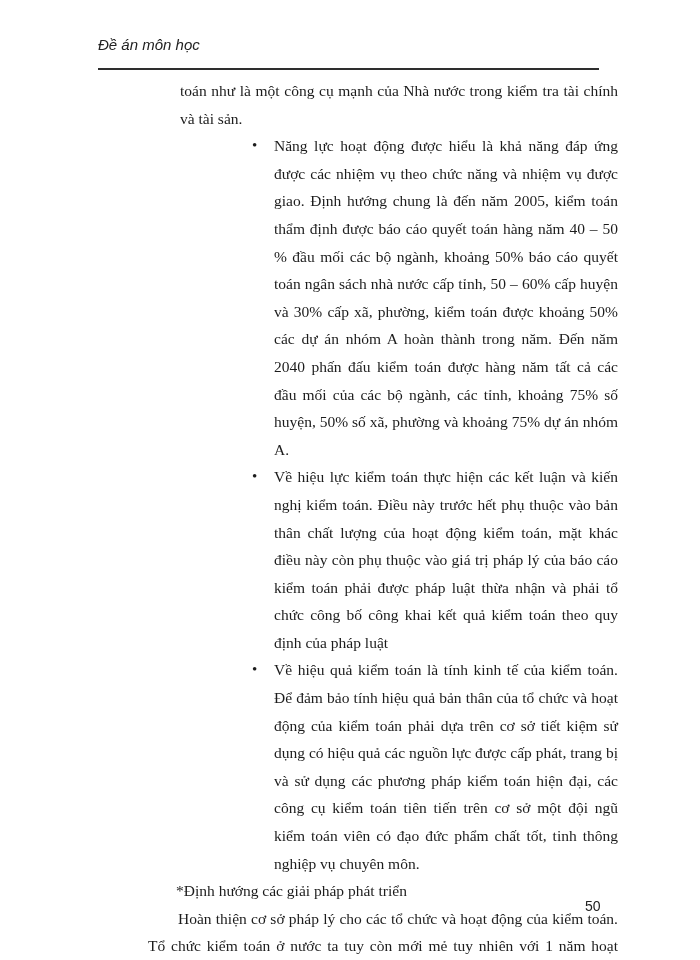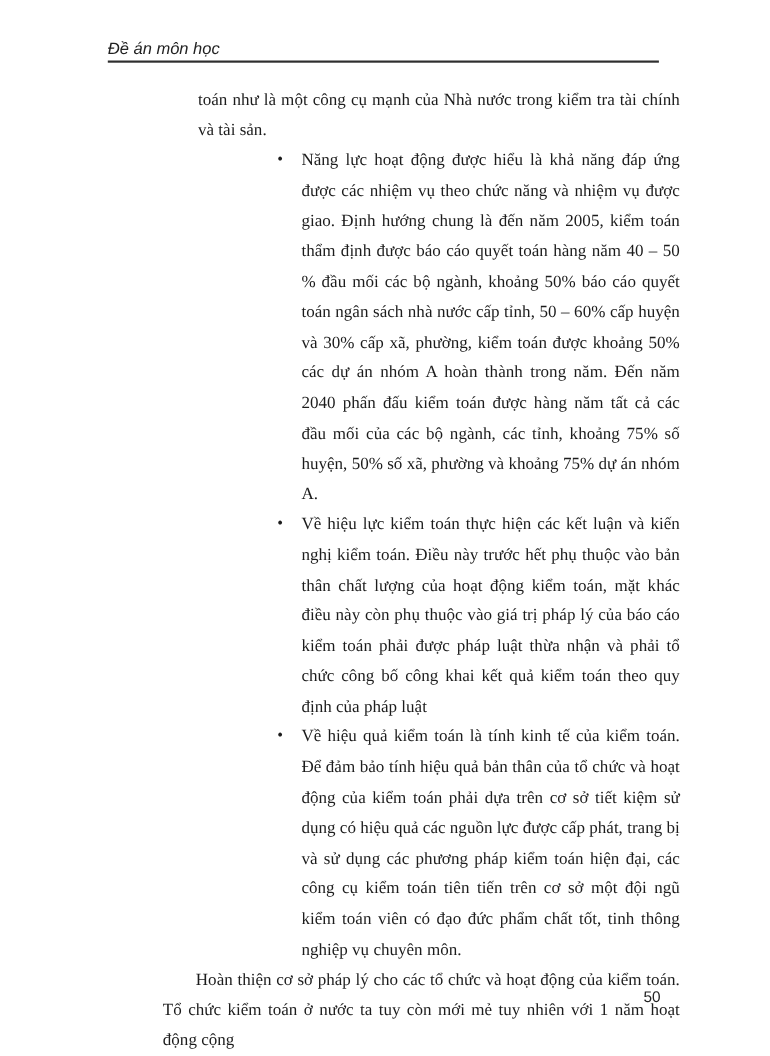--- a/index.html
+++ b/index.html
@@ -13,21 +13,21 @@
     width: 700px; height: 960px;
     background: #ffffff;
     color: #1e1e1e;
   }
   
   .header {
     position: absolute;
     left: 98px; top: 36px;
     width: 501px;
     border-bottom: 2px solid #2e2e2e;
-    padding-bottom: 2px;
+    padding-bottom: 15px;
     font-family: "Liberation Sans", sans-serif;
     font-style: italic;
     font-size: 15px;
     color: #222222;
   }
   
   .bodytext {
     position: absolute;
     left: 101px; right: 82px; top: 77px;
     font-family: "Liberation Serif", "DejaVu Serif", serif;
@@ -91,20 +91,21 @@
       <li class="bullet-item">
         <span class="bullet-marker">•</span>
         <span>Về hiệu lực kiểm toán thực hiện các kết luận và kiến nghị kiểm toán. Điều này trước hết phụ thuộc vào bản thân chất lượng của hoạt động kiểm toán, mặt khác điều này còn phụ thuộc vào giá trị pháp lý của báo cáo kiểm toán phải được pháp luật thừa nhận và phải tổ chức công bố công khai kết quả kiểm toán theo quy định của pháp luật</span>
       </li>
       <li class="bullet-item">
         <span class="bullet-marker">•</span>
         <span>Về hiệu quả kiểm toán là tính kinh tế của kiểm toán. Để đảm bảo tính hiệu quả bản thân của tổ chức và hoạt động của kiểm toán phải  dựa trên cơ sở tiết kiệm sử dụng  có hiệu quả  các nguồn lực được cấp phát, trang bị và sử dụng các phương pháp kiểm toán hiện đại, các công cụ kiểm toán tiên tiến trên cơ sở một đội ngũ kiểm toán viên có đạo đức phẩm chất tốt, tinh thông nghiệp vụ chuyên môn.</span>
       </li>
     </ul>
 
+    <p class="solutions">*Định hướng các giải pháp phát triển</p>
 
     <p class="closing">Hoàn thiện cơ sở pháp lý cho các tổ chức và hoạt động của kiểm toán. Tổ chức kiểm toán ở nước ta tuy còn mới mẻ tuy nhiên với 1 năm hoạt động cộng</p>
   </div>
 
 
   <span class="page-number">50</span>
 
 </div>
 
 </body></html>

